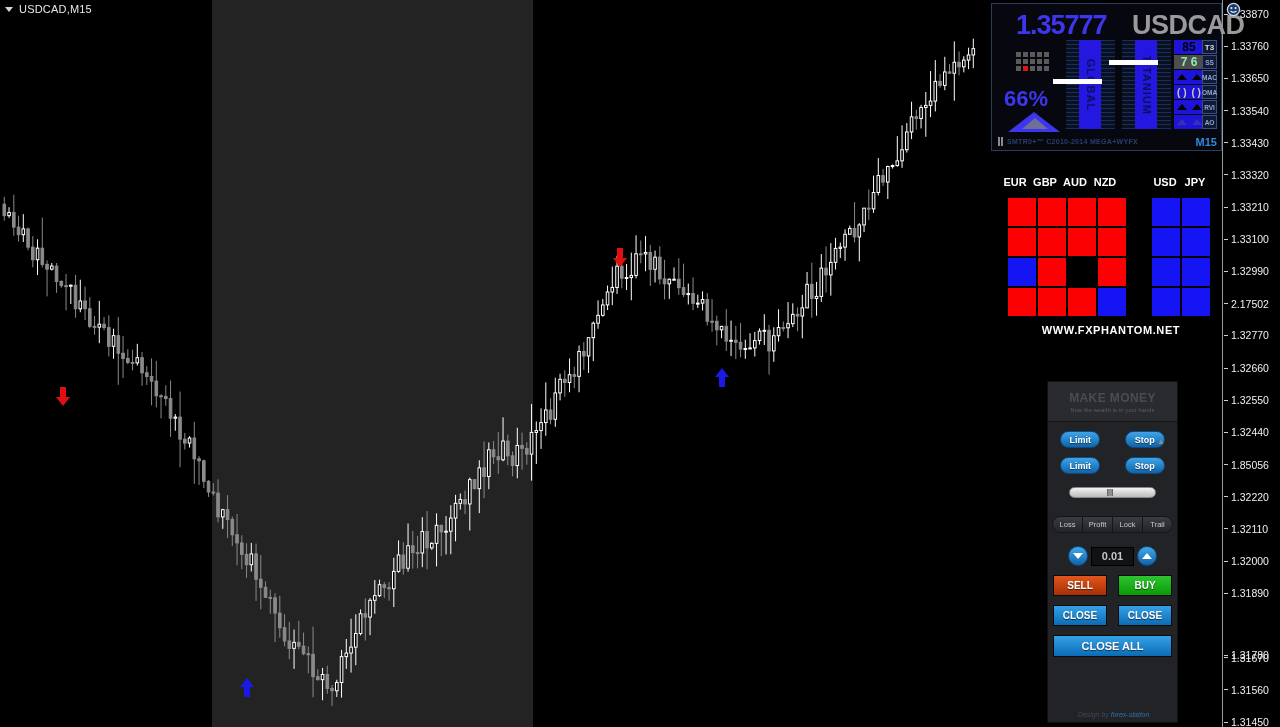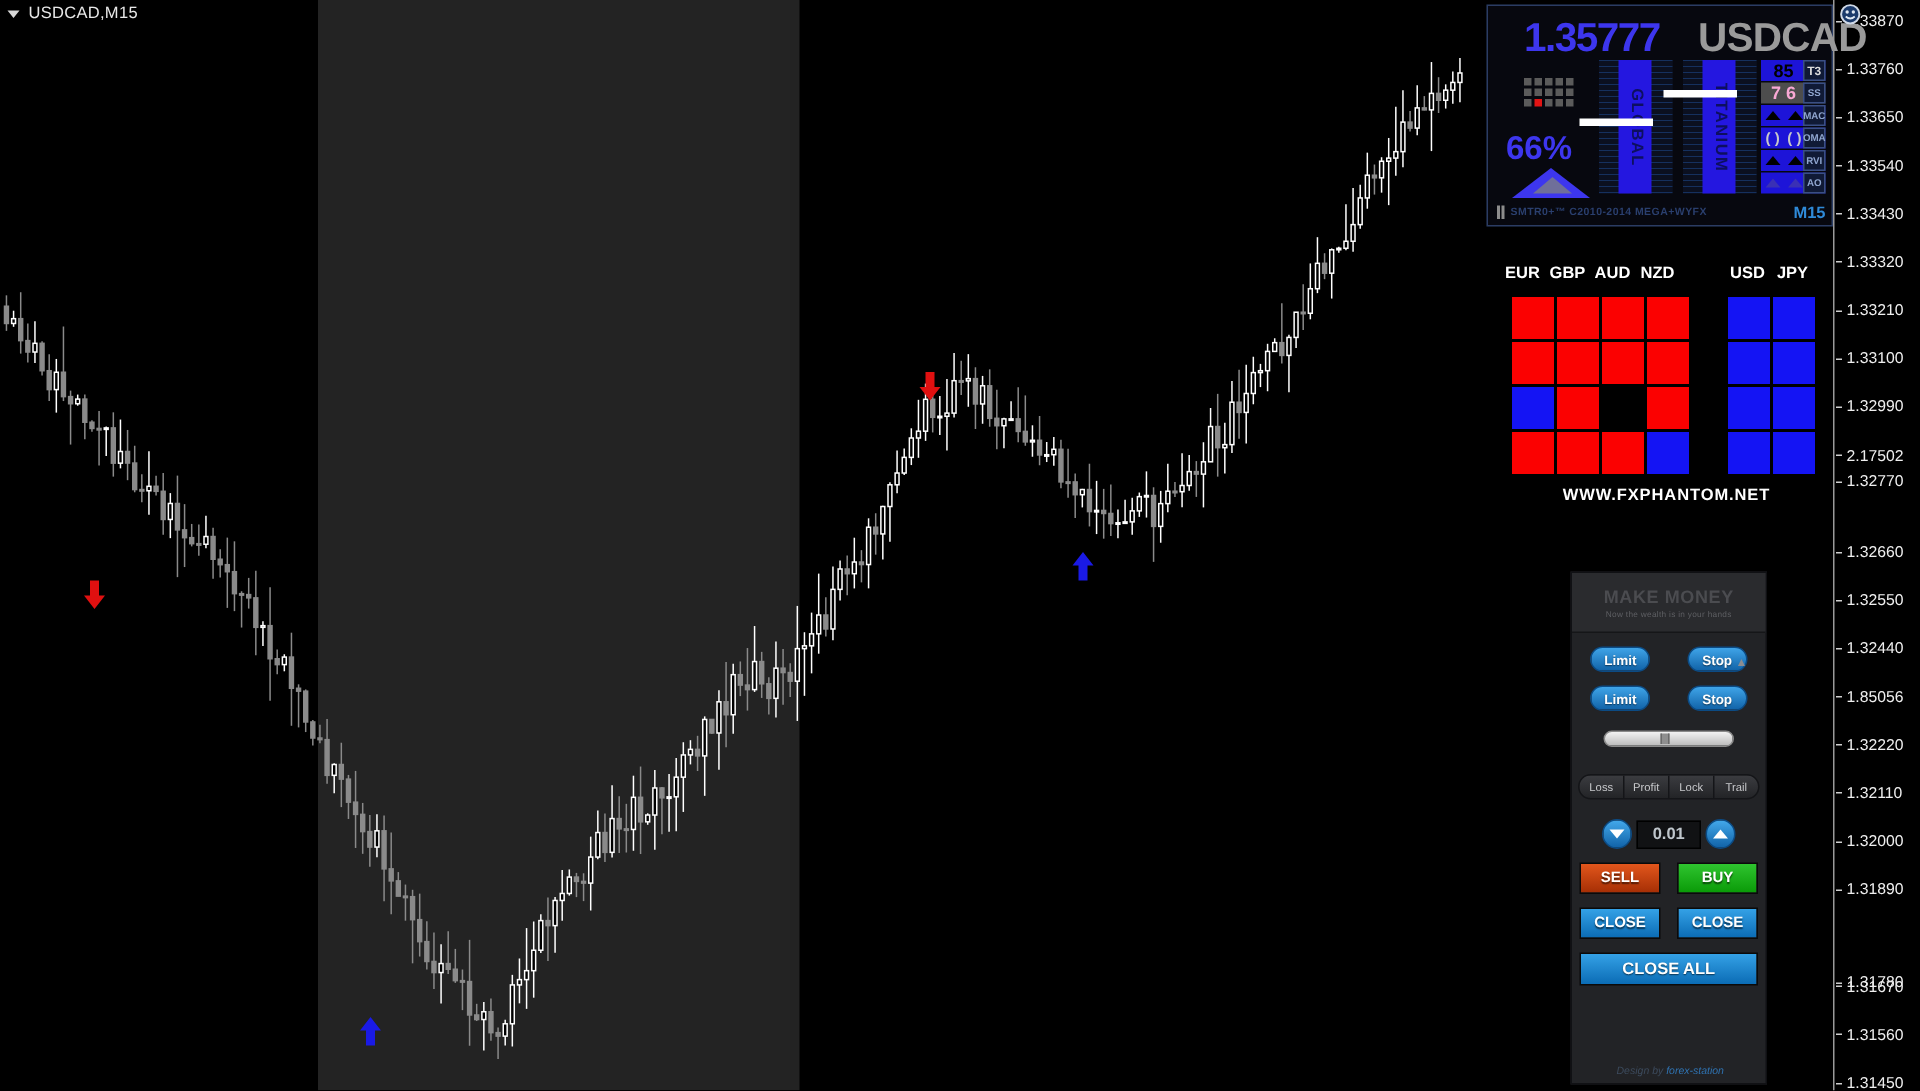--- a/index.html
+++ b/index.html
@@ -55,21 +55,21 @@
   .gauge-mark { position:absolute; left:-13px; width:49px; height:5px; background:#fff; }
   .gauge-text { position:absolute; left:50%; top:50%; transform:translate(-50%,-50%) rotate(90deg);
     font-size:11px; font-weight:bold; color:#0d0f60; white-space:nowrap; letter-spacing:1px; }
 
   #ind-col { position:absolute; left:182px; top:36px; width:43px; }
   .ind-row { position:relative; height:14px; margin-bottom:1px; background:#1d14d8; }
   .ind-row.alt { background:#4d4d4d; }
   .ind-cell { position:absolute; left:0; top:0; width:30px; height:14px;
     display:flex; align-items:center; justify-content:center; gap:5px; }
   .ind-val { font-size:12px; font-weight:bold; color:#000; }
-  .ind-val.light { color:#f9a8d4; }
+  .ind-val.light { color:#86efac; }
   .ind-up { width:0;height:0;border-left:5px solid transparent;border-right:5px solid transparent;border-bottom:6px solid #000; }
   .ind-up.dim { border-bottom-color:#3a30b5; }
   .ind-paren { font-size:10px; color:#c9c9c9; font-weight:bold; }
   .ind-tag { position:absolute; right:0; top:0; width:15px; height:14px; background:#101a36;
     border:1px solid #3a4f84; display:flex; align-items:center; justify-content:center;
     font-size:6.5px; font-weight:bold; color:#8fa5cf; }
   .ind-tag.big { font-size:8px; color:#dcdcdc; }
 
   #dash-footer { position:absolute; left:6px; bottom:2px; right:4px; height:13px; display:flex; align-items:center; gap:4px; }
   #df-bars { display:flex; gap:1px; }
@@ -616,21 +616,21 @@
       <span class="tick-text">1.33100</span>
     </div>
     <div class="price-tick" style="top: 265.455px;">
       <span class="tick-dash"></span>
       <span class="tick-text">1.32990</span>
     </div>
     <div class="price-tick" style="top: 297.636px;">
       <span class="tick-dash"></span>
       <span class="tick-text">2.17502</span>
     </div>
-    <div class="price-tick" style="top: 315px;">
+    <div class="price-tick" style="top: 329px;">
       <span class="tick-dash"></span>
       <span class="tick-text">1.32770</span>
     </div>
     <div class="price-tick" style="top: 362px;">
       <span class="tick-dash"></span>
       <span class="tick-text">1.32660</span>
     </div>
     <div class="price-tick" style="top: 394.182px;">
       <span class="tick-dash"></span>
       <span class="tick-text">1.32550</span>

